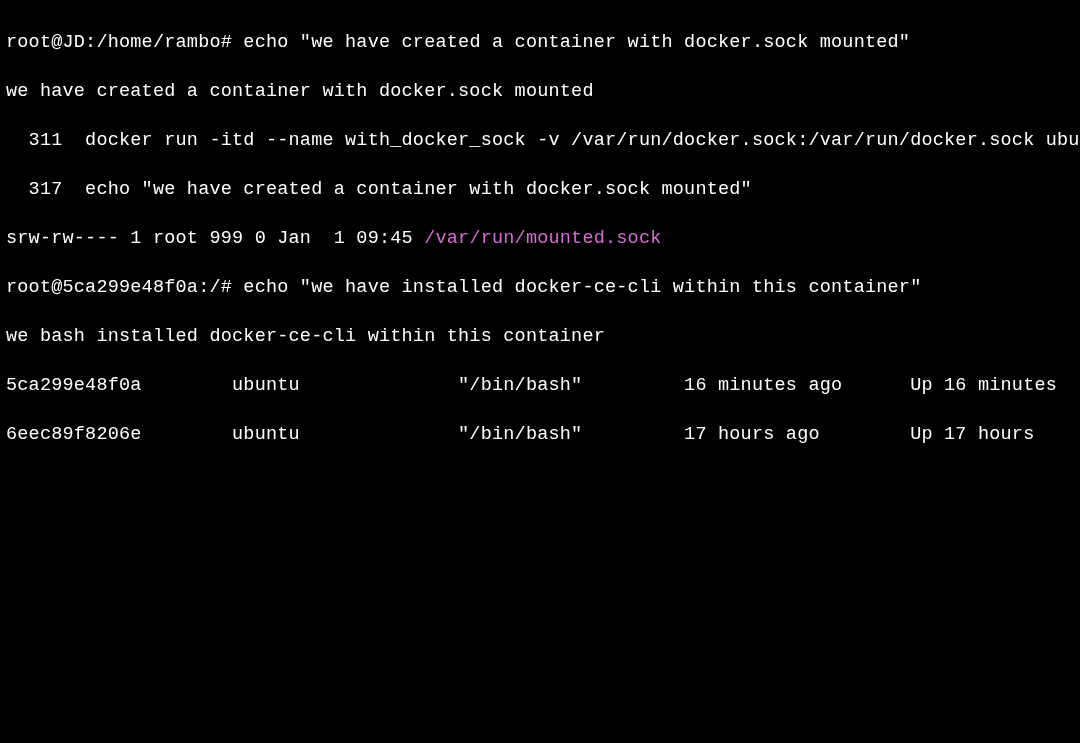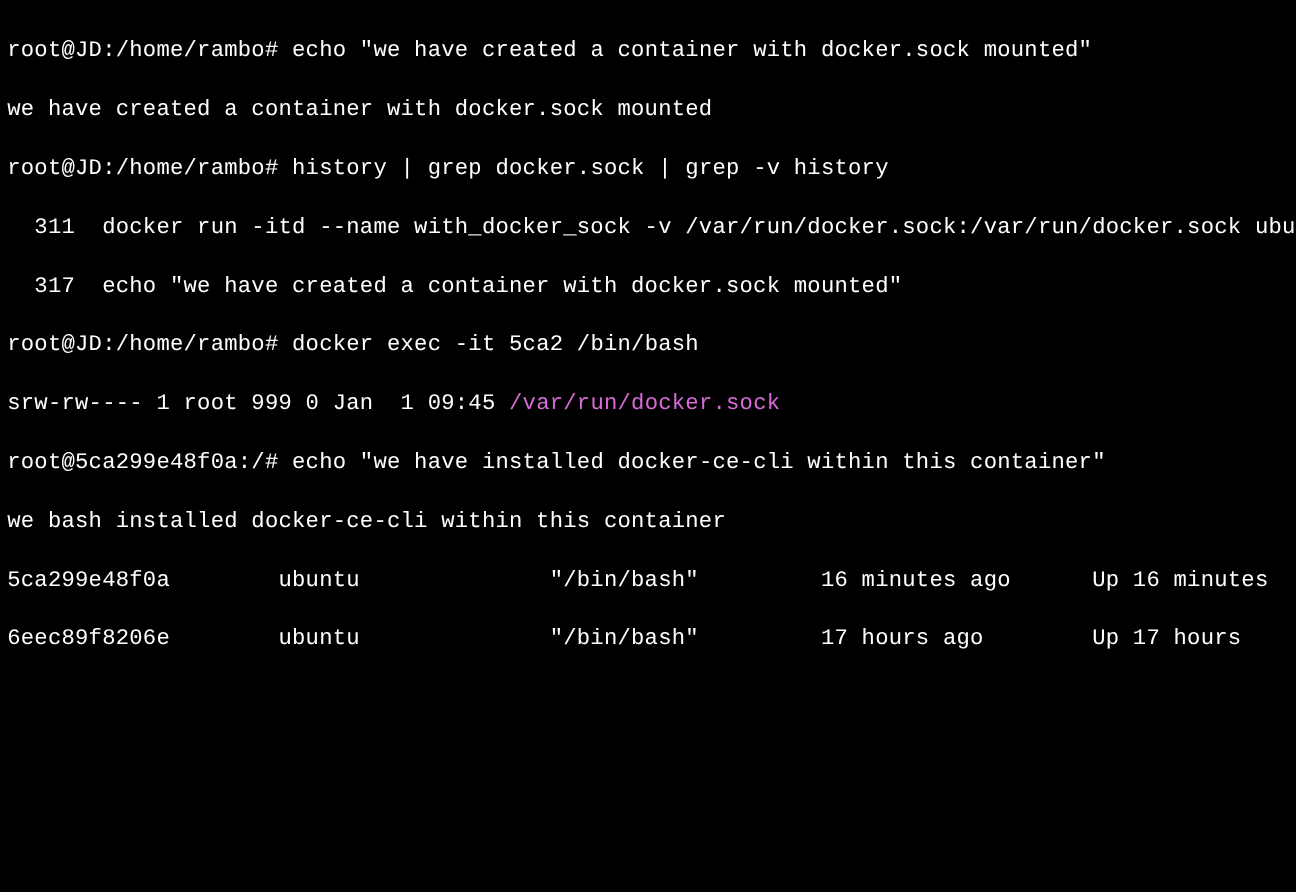--- a/index.html
+++ b/index.html
@@ -14,25 +14,23 @@
   }
   .magenta{color:#d86bd8;}
   .line{display:block;}
 </style>
 </head>
 <body>
 
 <div class="term">
 <span class="line"><span>root@JD:/home/rambo# </span><span>echo "we have created a container with docker.sock mounted"</span></span>
 <span class="line">we have created a container with docker.sock mounted</span>
-<span class="line"><span>root@JD:/home/rambo# </span><span>history | grep docker.sock | grep -v history</span></span>
 <span class="line">  311  docker run -itd --name with_docker_sock -v /var/run/docker.sock:/var/run/docker.sock ubuntu</span>
 <span class="line">  317  echo "we have created a container with docker.sock mounted"</span>
-<span class="line"><span>root@JD:/home/rambo# </span><span>docker exec -it 5ca2 /bin/bash</span></span>
-<span class="line"><span>srw-rw---- 1 root 999 0 Jan  1 09:45 </span><span class="magenta">/var/run/docker.sock</span></span>
+<span class="line"><span>srw-rw---- 1 root 999 0 Jan  1 09:45 </span><span class="magenta">/var/run/mounted.sock</span></span>
 <span class="line"><span>root@5ca299e48f0a:/# </span><span>echo "we have installed docker-ce-cli within this container"</span></span>
 <span class="line">we bash installed docker-ce-cli within this container</span>
 <span class="line">5ca299e48f0a        ubuntu              "/bin/bash"         16 minutes ago      Up 16 minutes</span>
 <span class="line">6eec89f8206e        ubuntu              "/bin/bash"         17 hours ago        Up 17 hours</span>
 
 
 
 
 
 

